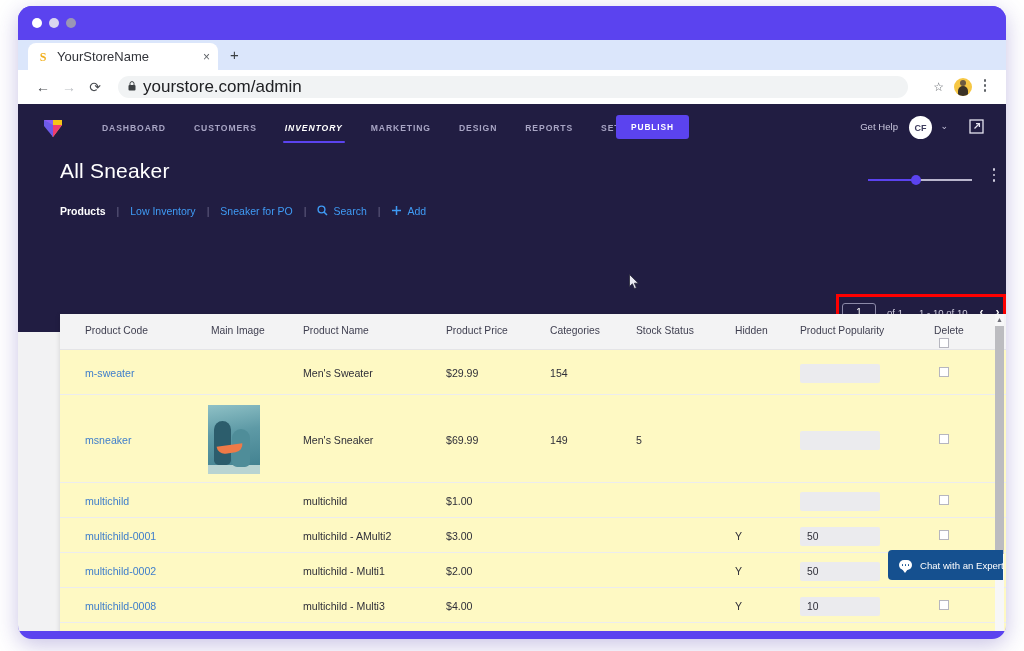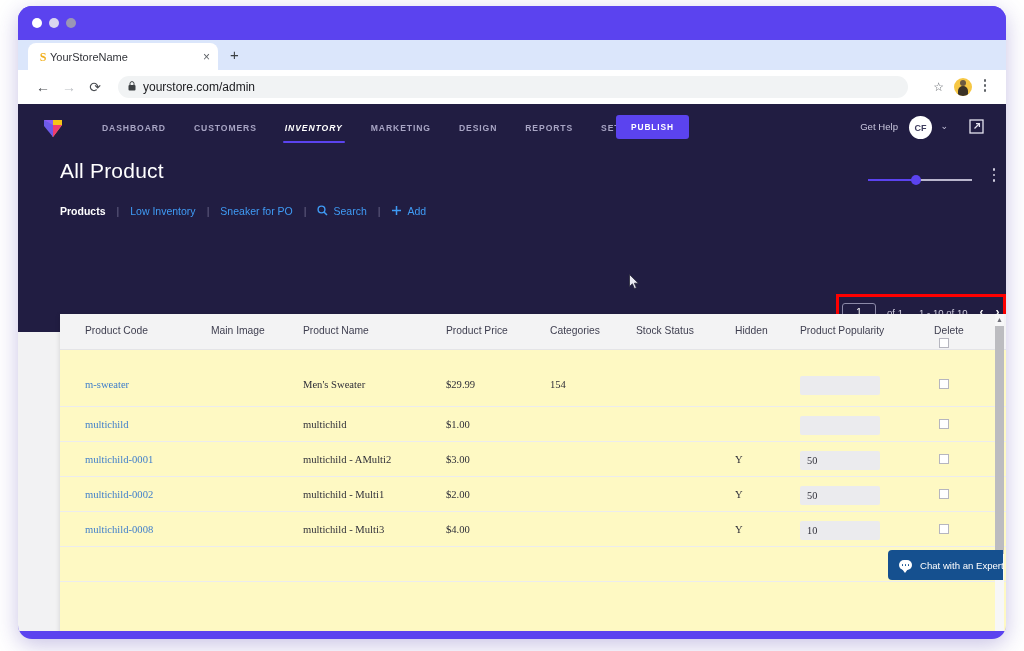--- a/index.html
+++ b/index.html
@@ -47,21 +47,21 @@
     display: flex; align-items: center;
     padding: 0 8px;
   }
   .tab-favicon {
     width: 14px; height: 14px; flex: 0 0 14px;
     color: #f2b01e; font-weight: bold; font-size: 12px;
     line-height: 14px; text-align: center;
     font-family: "Liberation Serif", serif;
   }
   #tab-title {
-    font-size: 11px; color: #32343a;
+    margin-left: 7px; font-size: 13px; color: #32343a;
     flex: 1 1 auto; white-space: nowrap; overflow: hidden;
   }
   #tab-close { font-size: 12px; color: #5f6368; line-height: 1; cursor: pointer; }
   #new-tab {
     position: absolute; left: 212px; top: 7px;
     font-size: 15px; color: #3c4043; line-height: 1; cursor: pointer;
   }
 
   
   #addrbar {
@@ -75,21 +75,21 @@
     color: #4a4d52; cursor: pointer; user-select: none;
   }
   .nav-btn.disabled { color: #bcbfc4; }
   #omnibox {
     position: absolute; left: 100px; top: 6px;
     width: 790px; height: 22px;
     background: #f1f3f4; border-radius: 11px;
     display: flex; align-items: center; padding: 0 10px;
   }
   #lock-icon { font-size: 9px; color: #3c4043; margin-right: 7px; }
-  #omnibox-url { font-size: 12px; color: #202124; }
+  #omnibox-url { font-size: 17px; color: #202124; }
   #star-icon { position: absolute; right: 62px; top: 10px; font-size: 12px; color: #5f6368; cursor: pointer; }
   #avatar-browser {
     position: absolute; right: 34px; top: 8px;
     width: 18px; height: 18px; border-radius: 50%;
     background: #f6c744; overflow: hidden;
   }
   #avatar-browser::after {
     content: ""; position: absolute; left: 4px; top: 8px;
     width: 10px; height: 10px; border-radius: 5px 5px 0 0; background: #3b3226;
   }
@@ -264,22 +264,22 @@
     font-size: 10.3px; color: #3f3f50;
     white-space: nowrap;
   }
   #delete-head-check {
     position: absolute; left: 879px; top: 24px;
     width: 10px; height: 10px;
     border: 1px solid #b6b6bf; background: #fff;
     cursor: pointer;
   }
   #table-body {
-    position: absolute; left: 0; top: 48px;
-    width: 100%; height: 289px; overflow: hidden; font-family: Liberation Serif, serif;
+    position: absolute; left: 0; top: 36px;
+    width: 100%; height: 289px; overflow: hidden;
   }
   .row {
     position: relative; width: 100%;
     border-bottom: 1px solid #ececee;
   }
   .cell {
     position: absolute; font-size: 10.6px; color: #2f2f39;
     white-space: nowrap;
   }
   .cell.code { color: #3f7ecb; cursor: pointer; }
@@ -440,21 +440,21 @@
       <div id="avatar-chevron">⌄</div>
       <div id="external-link-icon">
         <svg width="15" height="15" viewBox="0 0 15 15">
           <rect x="1" y="1" width="13" height="13" fill="none" stroke="#e4e2ef" stroke-width="1.3"></rect>
           <path d="M5.5 9.5 L10 5" stroke="#e4e2ef" stroke-width="1.3"></path>
           <path d="M7 4.6 L10.4 4.6 L10.4 8" stroke="#e4e2ef" stroke-width="1.3" fill="none"></path>
         </svg>
       </div>
     </div>
 
-    <h1 id="page-title">All Product</h1>
+    <h1 id="page-title">All Sneaker</h1>
 
     <div id="zoom-slider">
       <div id="zoom-track-left"></div>
       <div id="zoom-track-right"></div>
       <div id="zoom-thumb"></div>
     </div>
     <div id="page-kebab">
         <i></i>
         <i></i>
         <i></i>
@@ -515,20 +515,36 @@
           <span class="cell code" style="left:25px; top:17px">m-sweater</span>
           <span class="cell" style="left:243px; top:17px">Men's Sweater</span>
           <span class="cell" style="left:386px; top:17px">$29.99</span>
           <span class="cell" style="left:490px; top:17px">154</span>
           <span class="cell" style="left:576px; top:17px"></span>
           <span class="cell" style="left:675px; top:17px"></span>
           <span class="popbox" style="left:740px; top:14px"></span>
           <span class="rowcheck" style="top:17px"></span>
         </div>
 
+        <div class="row" style="height:88px">
+          <span class="cell code" style="left:25px; top:39px">msneaker</span>
+          <div class="thumb-img" style="top:10px">
+            <div class="ground"></div>
+            <div class="shoe-a"></div>
+            <div class="shoe-b"></div>
+            <div class="swoosh"></div>
+          </div>
+          <span class="cell" style="left:243px; top:39px">Men's Sneaker</span>
+          <span class="cell" style="left:386px; top:39px">$69.99</span>
+          <span class="cell" style="left:490px; top:39px">149</span>
+          <span class="cell" style="left:576px; top:39px">5</span>
+          <span class="cell" style="left:675px; top:39px"></span>
+          <span class="popbox" style="left:740px; top:36px"></span>
+          <span class="rowcheck" style="top:39px"></span>
+        </div>
 
         <div class="row" style="height:35px">
           <span class="cell code" style="left:25px; top:12px">multichild</span>
           <span class="cell" style="left:243px; top:12px">multichild</span>
           <span class="cell" style="left:386px; top:12px">$1.00</span>
           <span class="cell" style="left:490px; top:12px"></span>
           <span class="cell" style="left:576px; top:12px"></span>
           <span class="cell" style="left:675px; top:12px"></span>
           <span class="popbox" style="left:740px; top:9px"></span>
           <span class="rowcheck" style="top:12px"></span>

